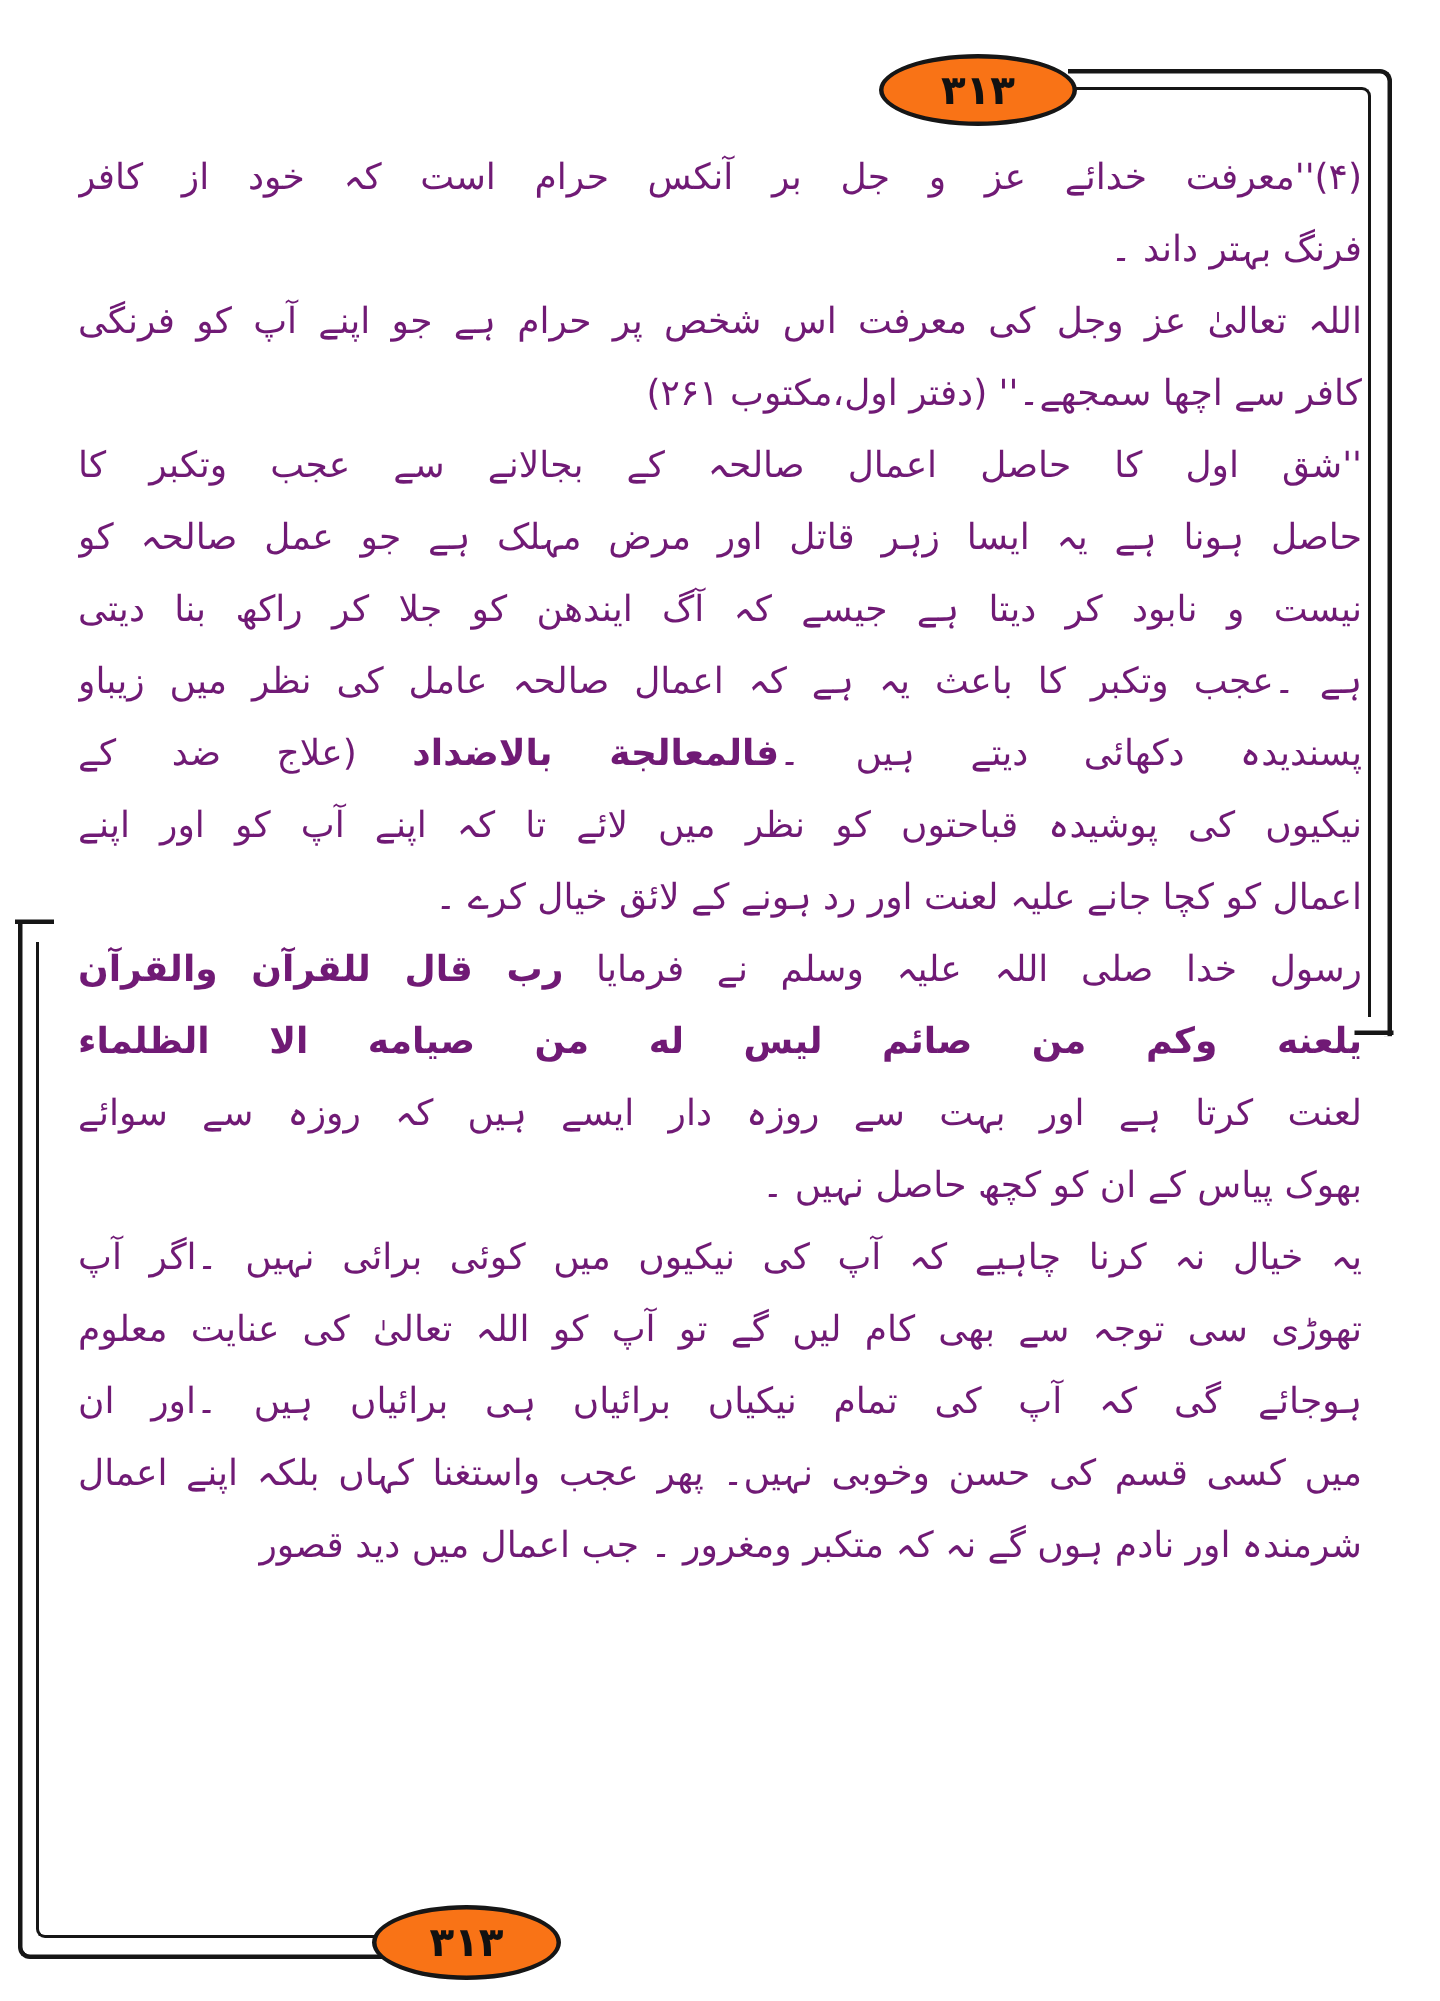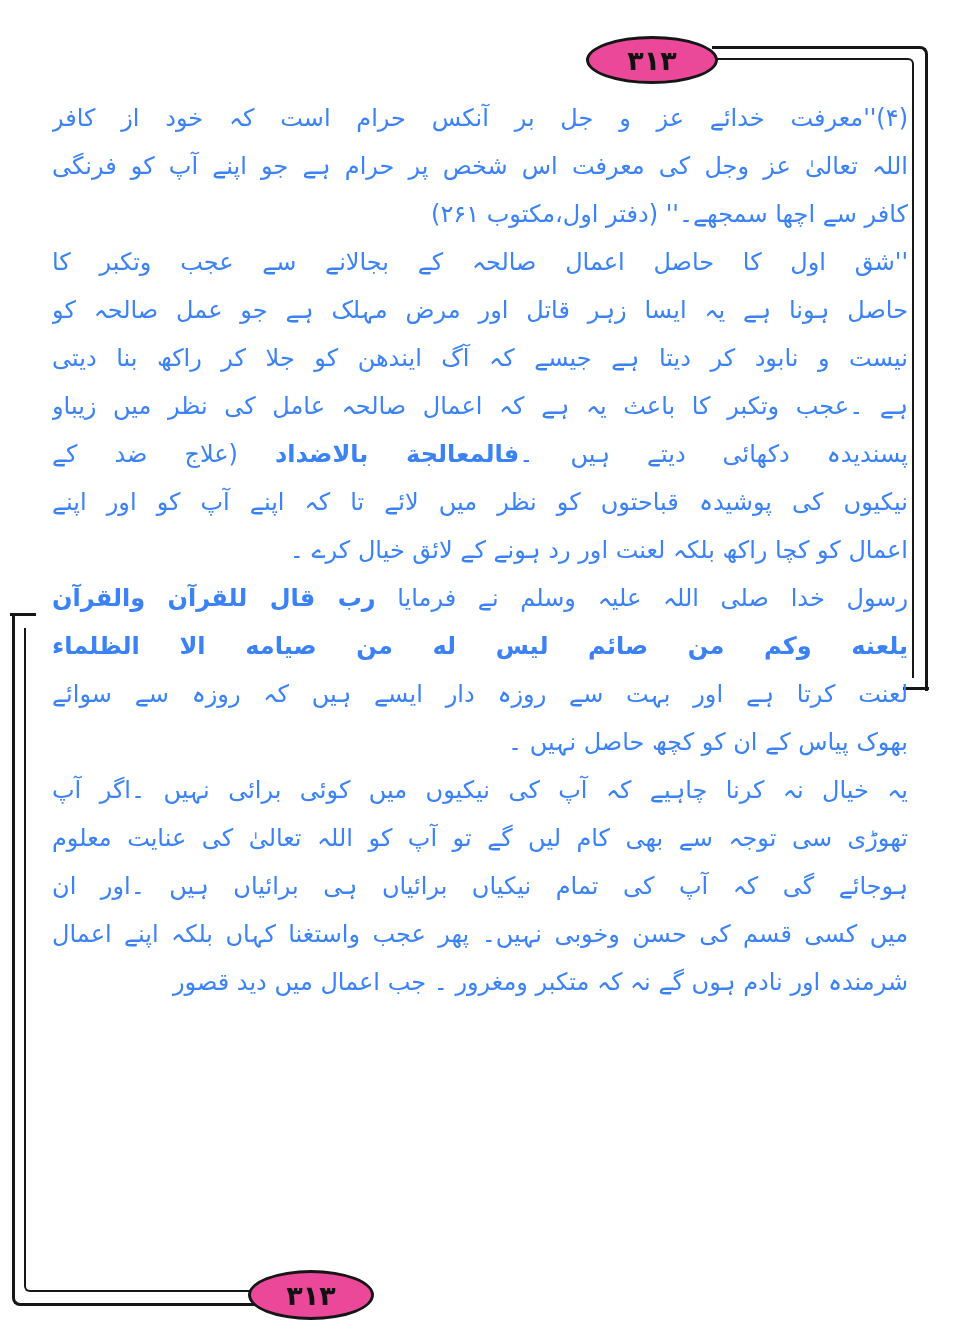--- a/index.html
+++ b/index.html
@@ -20,36 +20,36 @@
   .frame-bl-outer{top:616px;left:12px;width:246px;height:687px;
     border-left:3px solid #161616;border-bottom:3px solid #161616;border-bottom-left-radius:8px;}
   .frame-bl-inner{top:628px;left:24px;width:234px;height:662px;
     border-left:2px solid #161616;border-bottom:2px solid #161616;border-bottom-left-radius:6px;}
   .frame-bl-cap{top:613px;left:10px;width:26px;height:3px;background:#161616;}
 
   
   .badge{
     position:absolute;display:flex;align-items:center;justify-content:center;
     border:3px solid #161616;border-radius:50%;
-    font-size:27px;font-weight:bold;letter-spacing:2px;background:#ec4899;z-index:3;
+    font-size:27px;font-weight:bold;letter-spacing:2px;background:#f97316;z-index:3;
   }
   .badge-top{left:586px;top:36px;width:126px;height:42px;}
   .badge-bottom{left:248px;top:1270px;width:120px;height:44px;}
 
   
   .text-block{
     position:absolute;top:94px;right:52px;left:52px;height:1130px;
     direction:rtl;z-index:2;
   }
   .line{
     direction:rtl;
     font-size:24px;line-height:48px;height:48px;
     text-align:justify;text-align-last:justify;
     white-space:nowrap;overflow:hidden;
-    color:#3b82f6;
+    color:#701a75;
   }
   .line.end{text-align:right;text-align-last:right;}
   .line .bold{font-weight:bold;}
 </style>
 </head>
 <body>
 
 <div class="page">
 
   <div class="frame frame-tr-outer"></div>
@@ -62,29 +62,30 @@
 
   <div class="badge badge-top">
     <span>۳۱۳</span>
   </div>
   <div class="badge badge-bottom">
     <span>۳۱۳</span>
   </div>
 
   <div class="text-block">
       <div class="line"><span>(۴)''معرفت خدائے عز و جل بر آنکس حرام است کہ خود از کافر</span></div>
+      <div class="line end"><span>فرنگ بہتر داند ۔</span></div>
       <div class="line"><span>اللہ تعالیٰ عز وجل کی معرفت اس شخص پر حرام ہے جو اپنے آپ کو فرنگی</span></div>
       <div class="line end"><span>کافر سے اچھا سمجھے۔'' (دفتر اول،مکتوب ۲۶۱)</span></div>
       <div class="line"><span>''شق اول کا حاصل اعمال صالحہ کے بجالانے سے عجب وتکبر کا</span></div>
       <div class="line"><span>حاصل ہونا ہے یہ ایسا زہر قاتل اور مرض مہلک ہے جو عمل صالحہ کو</span></div>
       <div class="line"><span>نیست و نابود کر دیتا ہے جیسے کہ آگ ایندھن کو جلا کر راکھ بنا دیتی</span></div>
       <div class="line"><span>ہے ۔عجب وتکبر کا باعث یہ ہے کہ اعمال صالحہ عامل کی نظر میں زیباو</span></div>
       <div class="line"><span>پسندیدہ دکھائی دیتے ہیں ۔</span><span class="bold">فالمعالجة بالاضداد</span><span> (علاج ضد کے</span></div>
       <div class="line"><span>نیکیوں کی پوشیدہ قباحتوں کو نظر میں لائے تا کہ اپنے آپ کو اور اپنے</span></div>
-      <div class="line end"><span>اعمال کو کچا راکھ بلکہ لعنت اور رد ہونے کے لائق خیال کرے ۔</span></div>
+      <div class="line end"><span>اعمال کو کچا جانے علیہ لعنت اور رد ہونے کے لائق خیال کرے ۔</span></div>
       <div class="line"><span>رسول خدا صلی اللہ علیہ وسلم نے فرمایا </span><span class="bold">رب قال للقرآن والقرآن</span></div>
       <div class="line"><span class="bold">یلعنه وکم من صائم لیس له من صیامه الا الظلماء</span></div>
       <div class="line"><span>لعنت کرتا ہے اور بہت سے روزہ دار ایسے ہیں کہ روزہ سے سوائے</span></div>
       <div class="line end"><span>بھوک پیاس کے ان کو کچھ حاصل نہیں ۔</span></div>
       <div class="line"><span>یہ خیال نہ کرنا چاہیے کہ آپ کی نیکیوں میں کوئی برائی نہیں ۔اگر آپ</span></div>
       <div class="line"><span>تھوڑی سی توجہ سے بھی کام لیں گے تو آپ کو اللہ تعالیٰ کی عنایت معلوم</span></div>
       <div class="line"><span>ہوجائے گی کہ آپ کی تمام نیکیاں برائیاں ہی برائیاں ہیں ۔اور ان</span></div>
       <div class="line"><span>میں کسی قسم کی حسن وخوبی نہیں۔ پھر عجب واستغنا کہاں بلکہ اپنے اعمال</span></div>
       <div class="line end"><span>شرمندہ اور نادم ہوں گے نہ کہ متکبر ومغرور ۔ جب اعمال میں دید قصور</span></div>
     </div>

